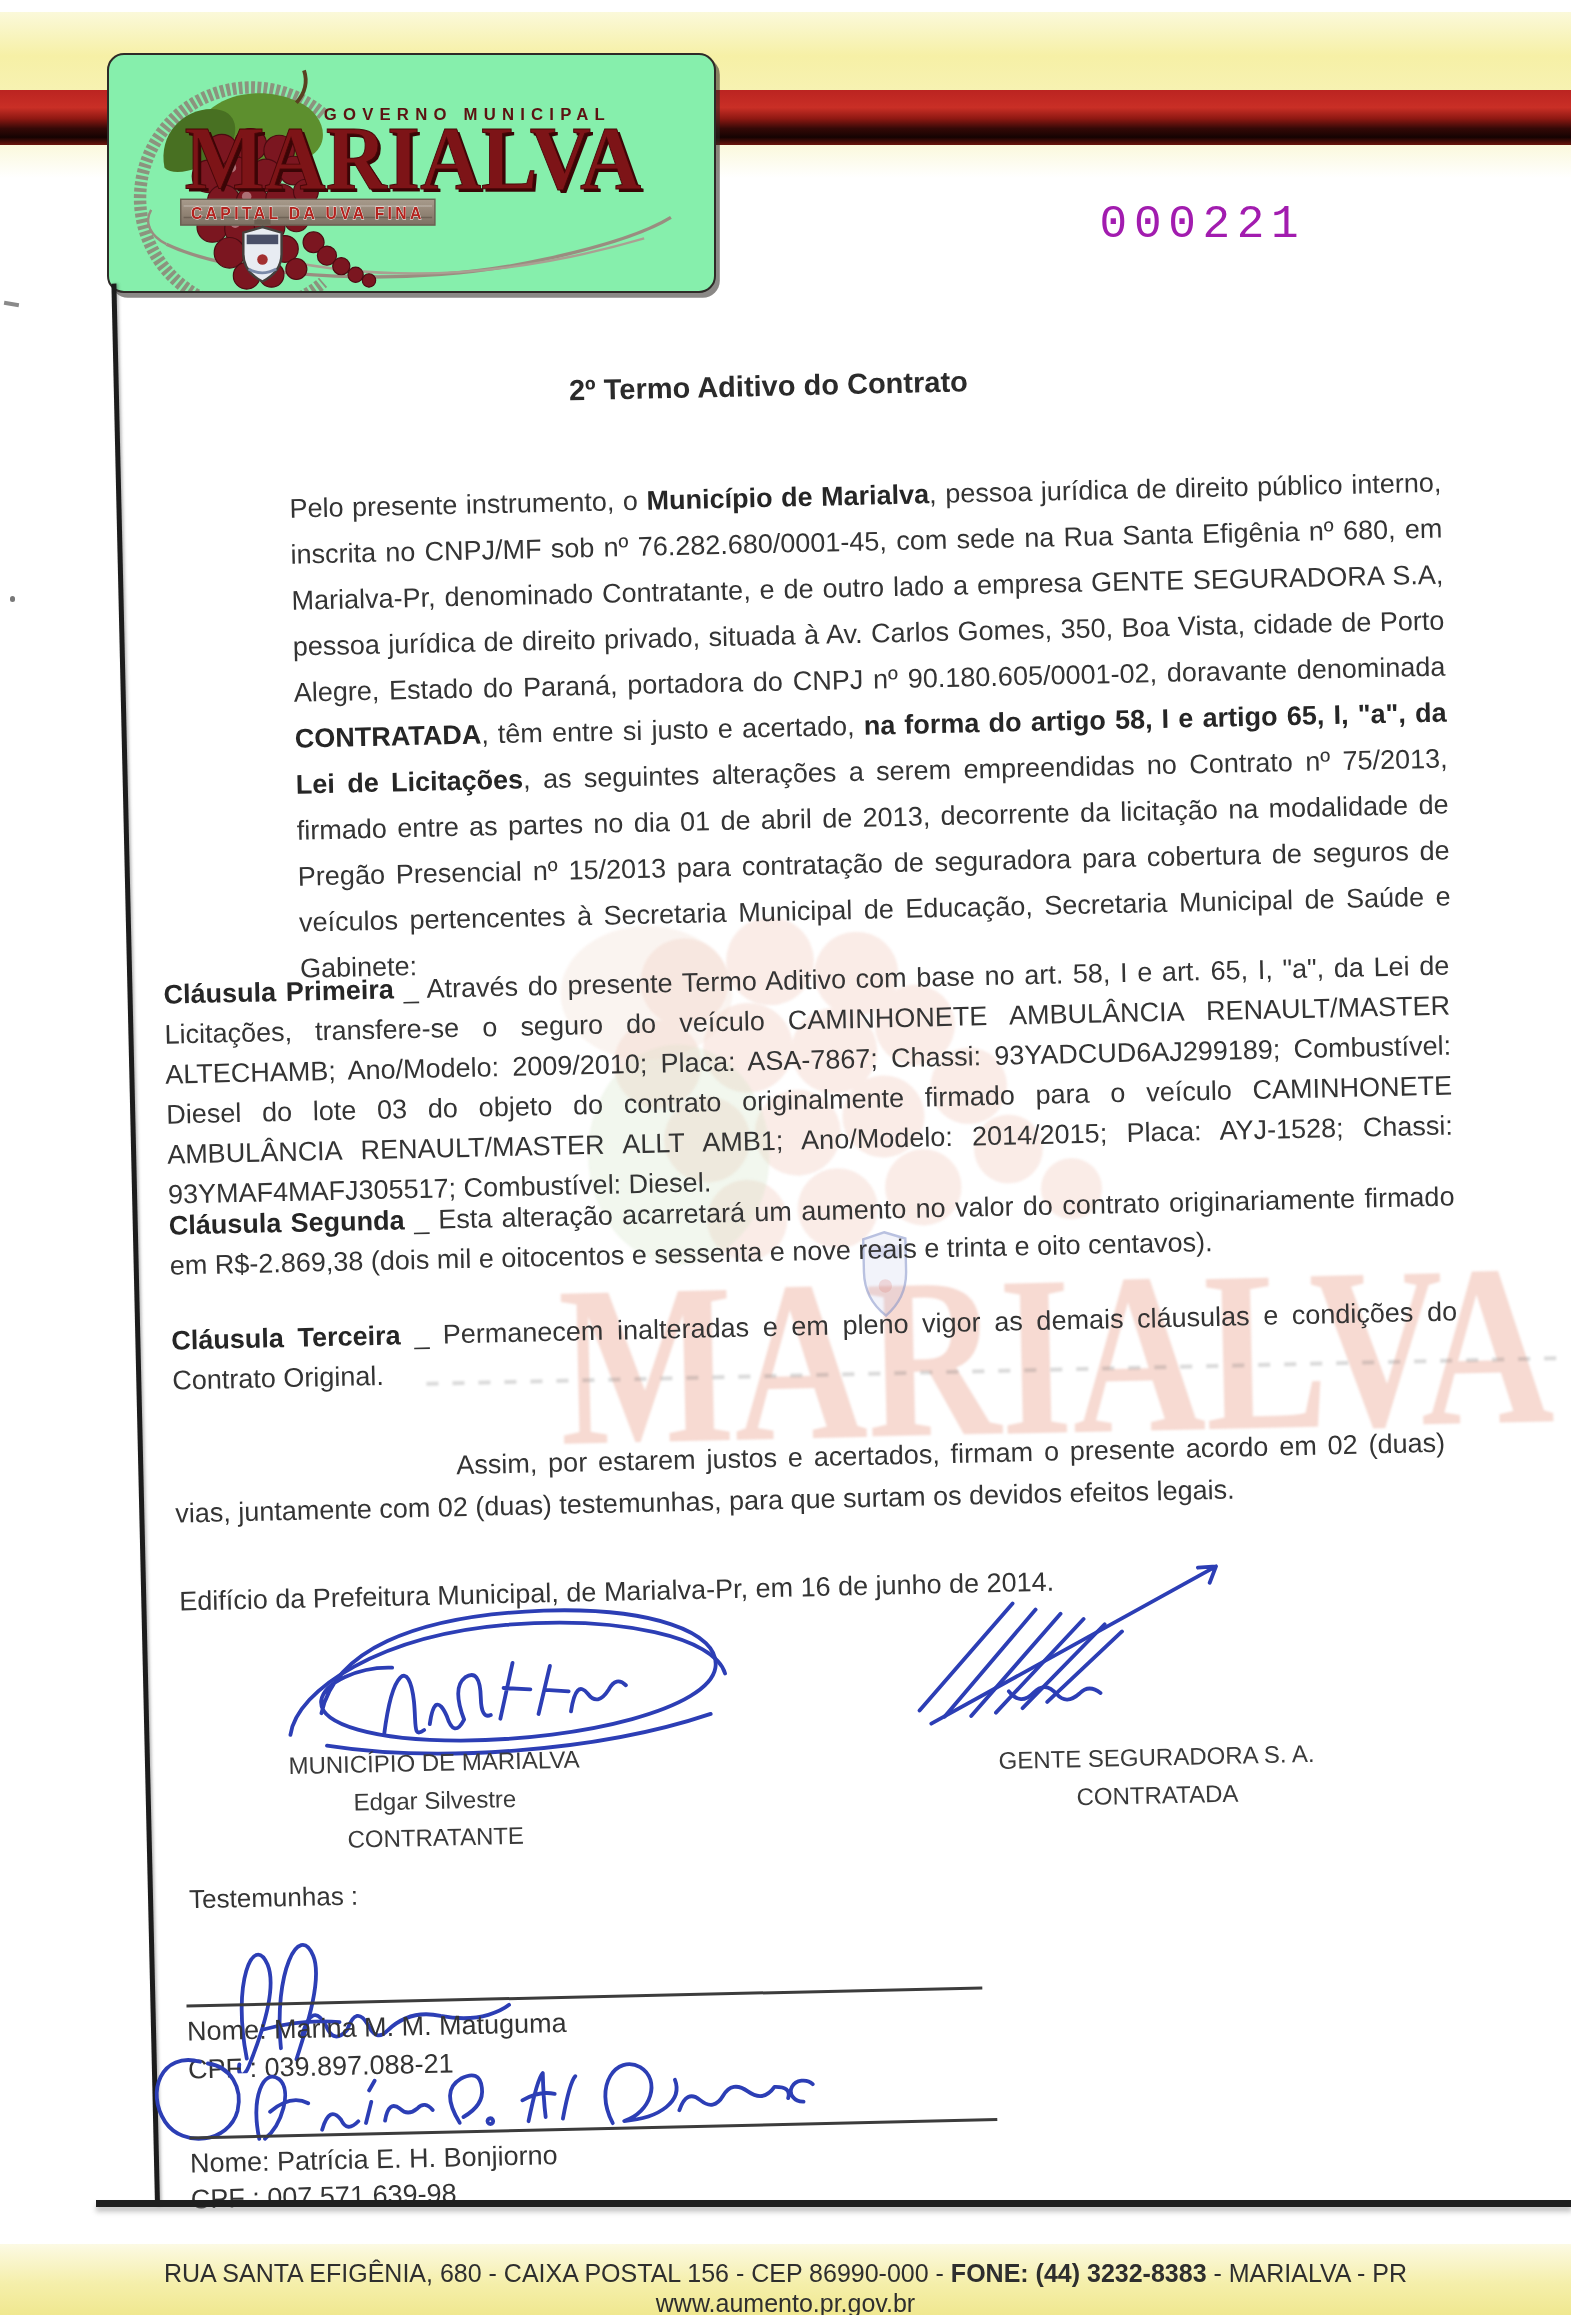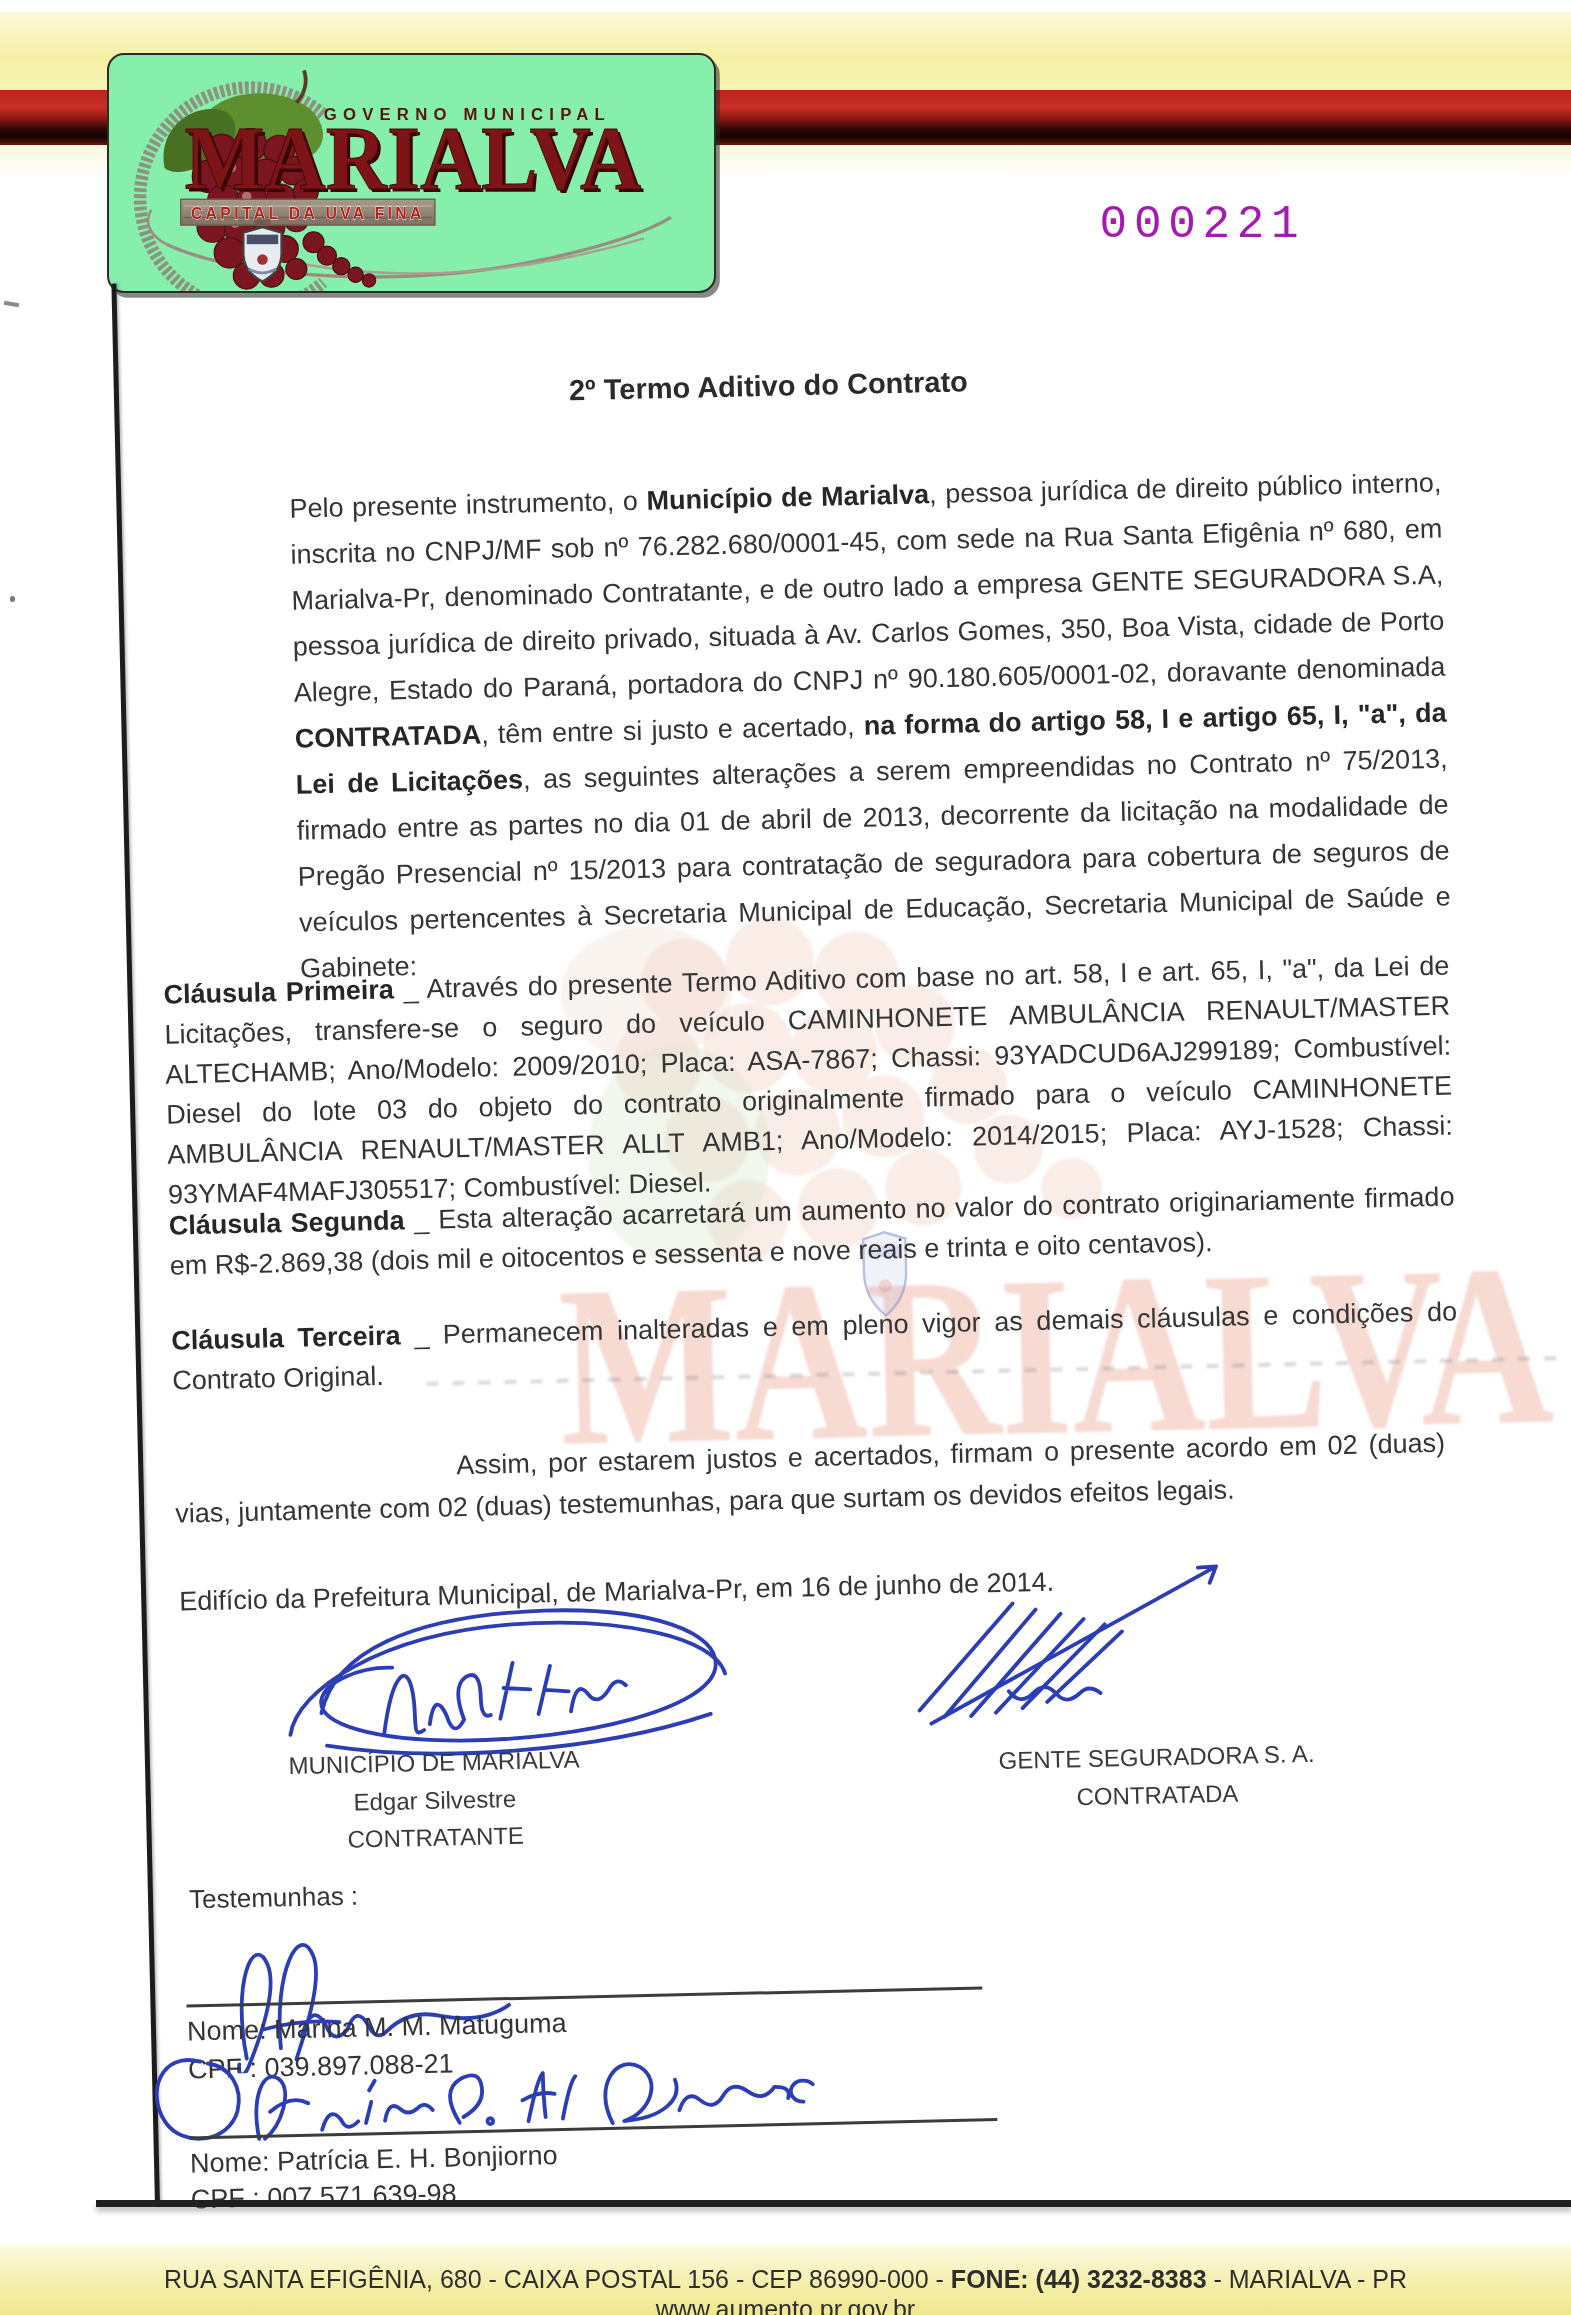--- a/index.html
+++ b/index.html
@@ -65,21 +65,21 @@
   .w1-name{left:167px;top:2017px;}
   .w1-cpf{left:167px;top:2055px;}
   .w2-name{left:167px;top:2149px;}
   .w2-cpf{left:167px;top:2185px;}
   
   .bottom-border{left:96px;top:2200px;width:1476px;height:6.7px;background:#1f1f1f;
     box-shadow:0 4.8px 5.7px rgba(120,120,120,.45);}
   .footer-band{left:0;top:2244px;width:1571px;height:71px;
     background:linear-gradient(180deg,#fcfae4 0%,#f5efab 55%,#f0e890 100%);
     display:flex;flex-direction:column;align-items:center;justify-content:flex-start;
-    padding-top:20px;box-sizing:border-box;}
+    padding-top:14px;box-sizing:border-box;}
   .footer-line{font-size:25px;color:#2e2e2e;line-height:30px;}
   .footer-line b{font-weight:bold;}
 </style>
 </head>
 <body>
 
 <div class="abs yellow-band"></div>
 <div class="abs red-stripe"></div>
 <div class="abs yellow-fade"></div>
 

